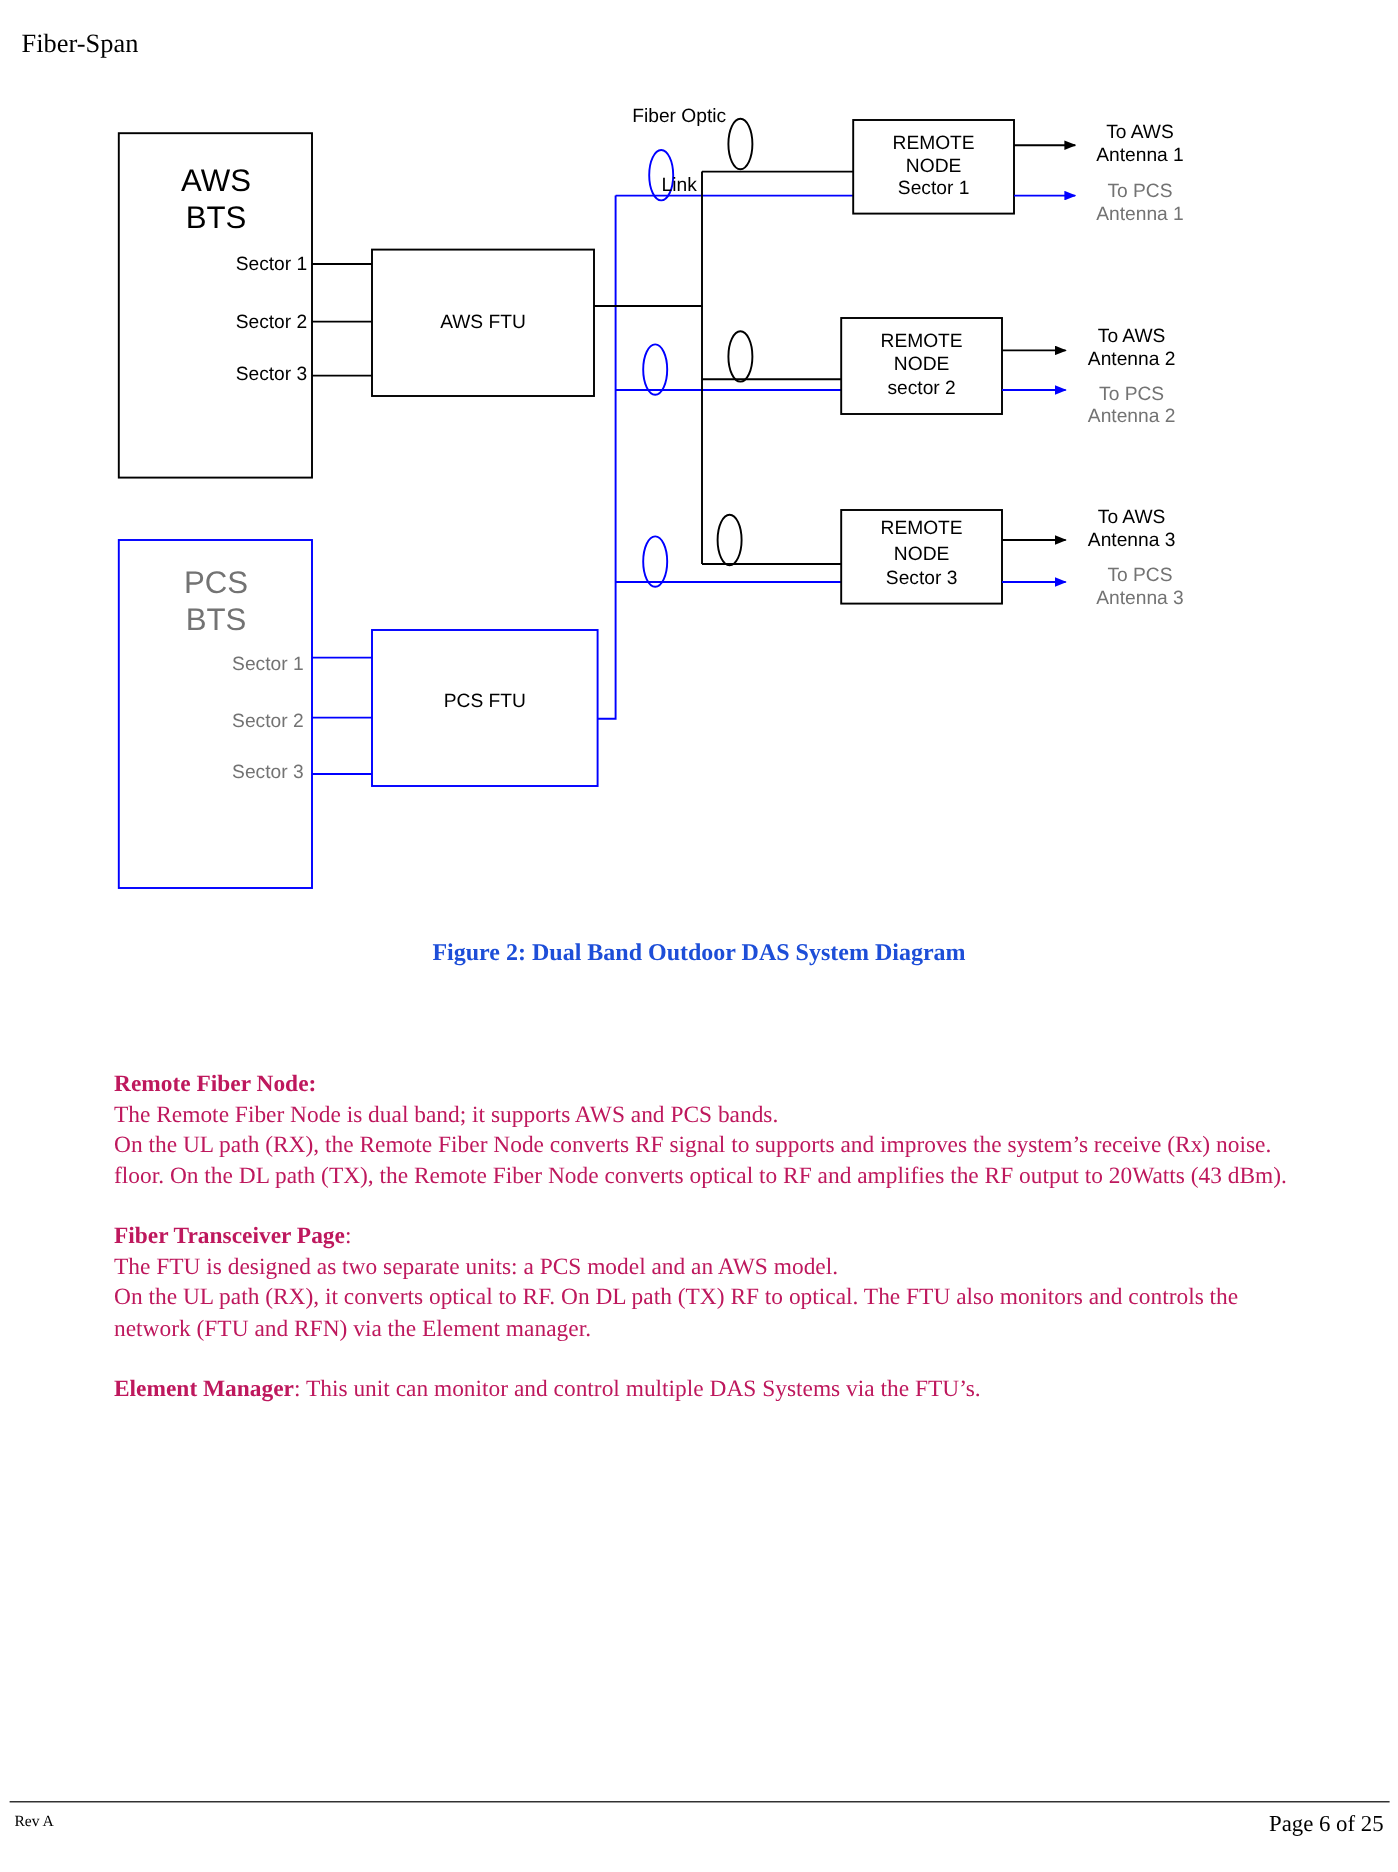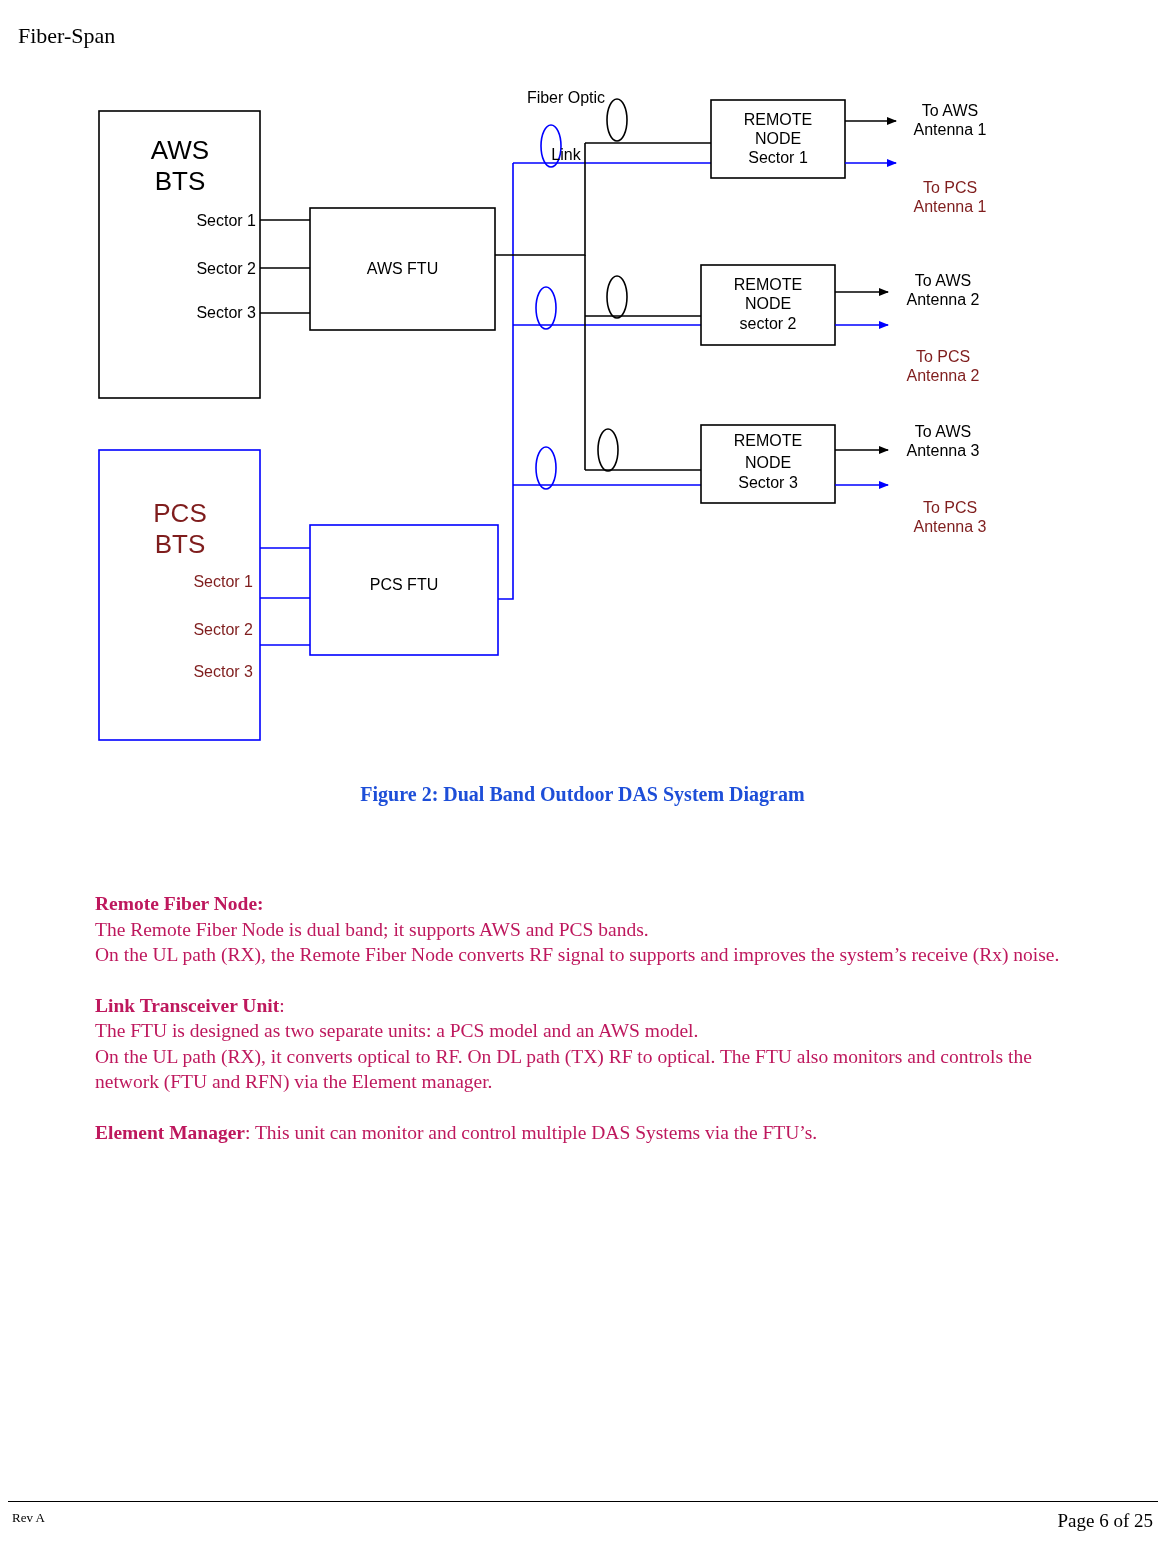--- a/index.html
+++ b/index.html
@@ -48,21 +48,21 @@
 
   
   .dlabel {
     position: absolute;
     font-family: "Liberation Sans", sans-serif;
     font-size: 16px;
     line-height: 19px;
     color: #000000;
     white-space: pre;
   }
-  .dlabel.blue { color: #7f1d1d; margin-top: 28px; }
+  .dlabel.blue { color: #737373; }
   .dlabel.c    { text-align: center; }
   .dlabel.r    { text-align: right; }
   .dlabel.big  { font-size: 26px; line-height: 31px; }
 
   
   .figcaption {
     position: absolute;
     left: 0;
     top: 783px;
     width: 1165px;
@@ -244,24 +244,25 @@
 
   <div class="figcaption">Figure 2: Dual Band Outdoor DAS System Diagram</div>
 
   <div class="body-copy">
 
     <p>
       <b>Remote Fiber Node:</b>
     </p>
     <p>The Remote Fiber Node is dual band; it supports AWS and PCS bands.</p>
     <p>On the UL path (RX), the Remote Fiber Node converts RF signal to supports and improves the system’s receive (Rx) noise.</p>
+    <p>floor. On the DL path (TX), the Remote Fiber Node converts optical to RF and amplifies the RF output to 20Watts (43 dBm).</p>
 
     <div class="spacer"></div>
 
-    <p><b>Link Transceiver Unit</b><span>:</span></p>
+    <p><b>Fiber Transceiver Page</b><span>:</span></p>
     <p>The FTU is designed as two separate units:  a PCS model and an AWS model.</p>
     <p>On the UL path (RX), it converts optical to RF.  On DL path (TX) RF to optical. The FTU also monitors and controls the</p>
     <p>network (FTU and RFN) via the Element manager.</p>
 
     <div class="spacer"></div>
 
     <p><b>Element Manager</b><span>: This unit can monitor and control multiple DAS Systems via the FTU’s.</span></p>
 
   </div>
 

